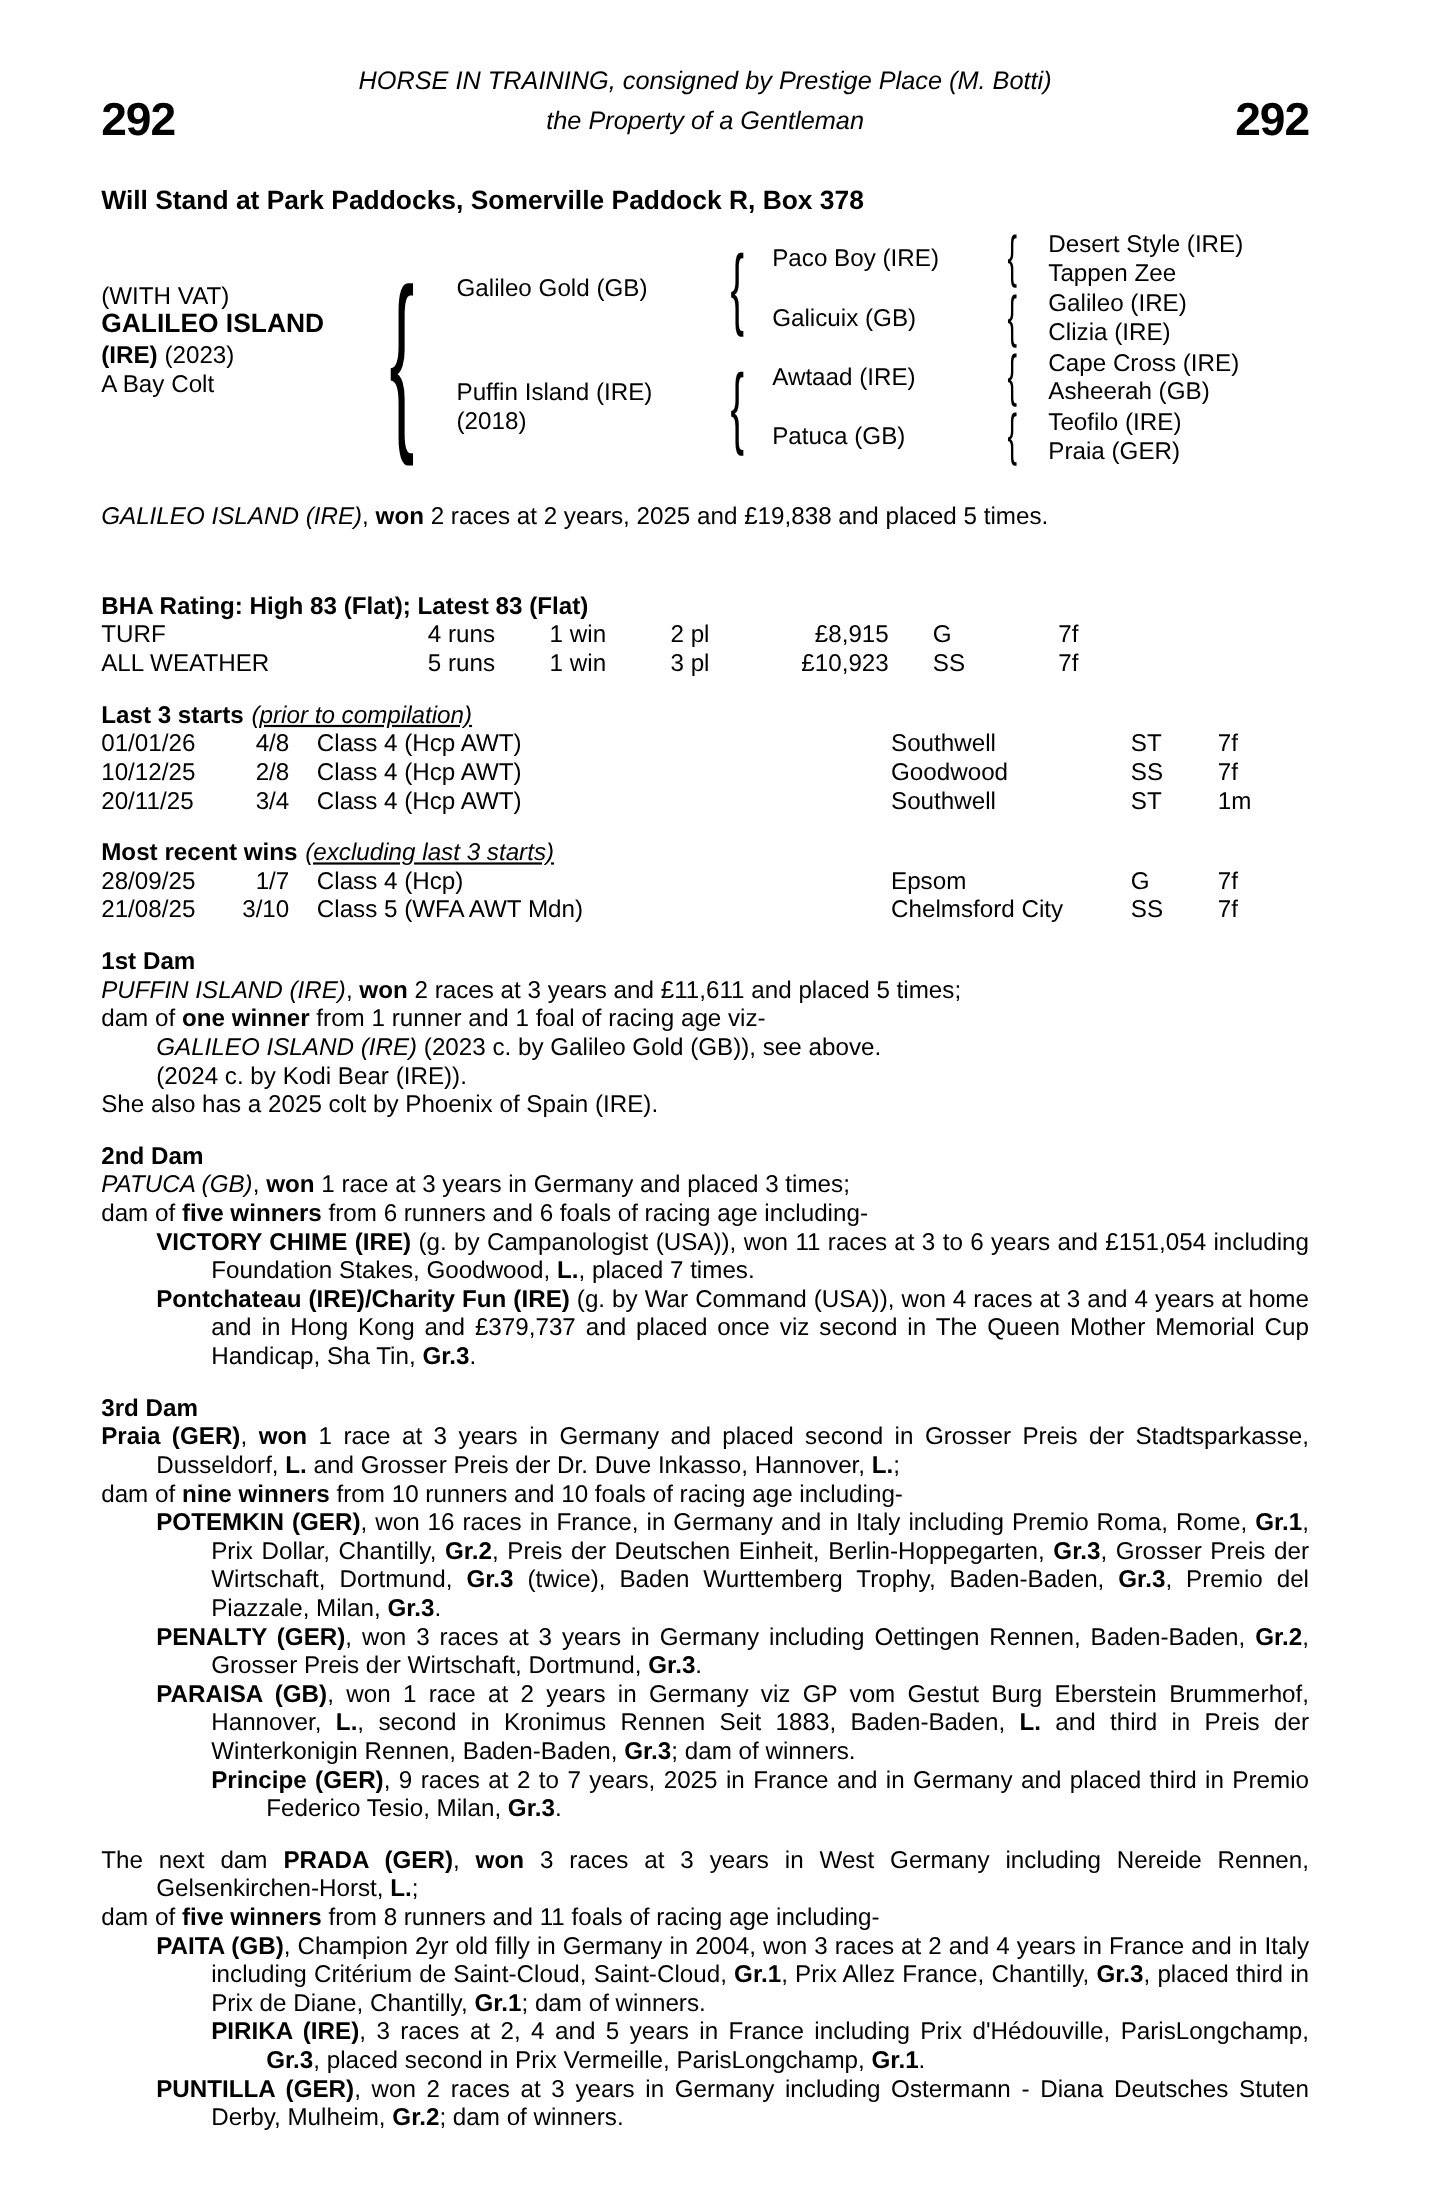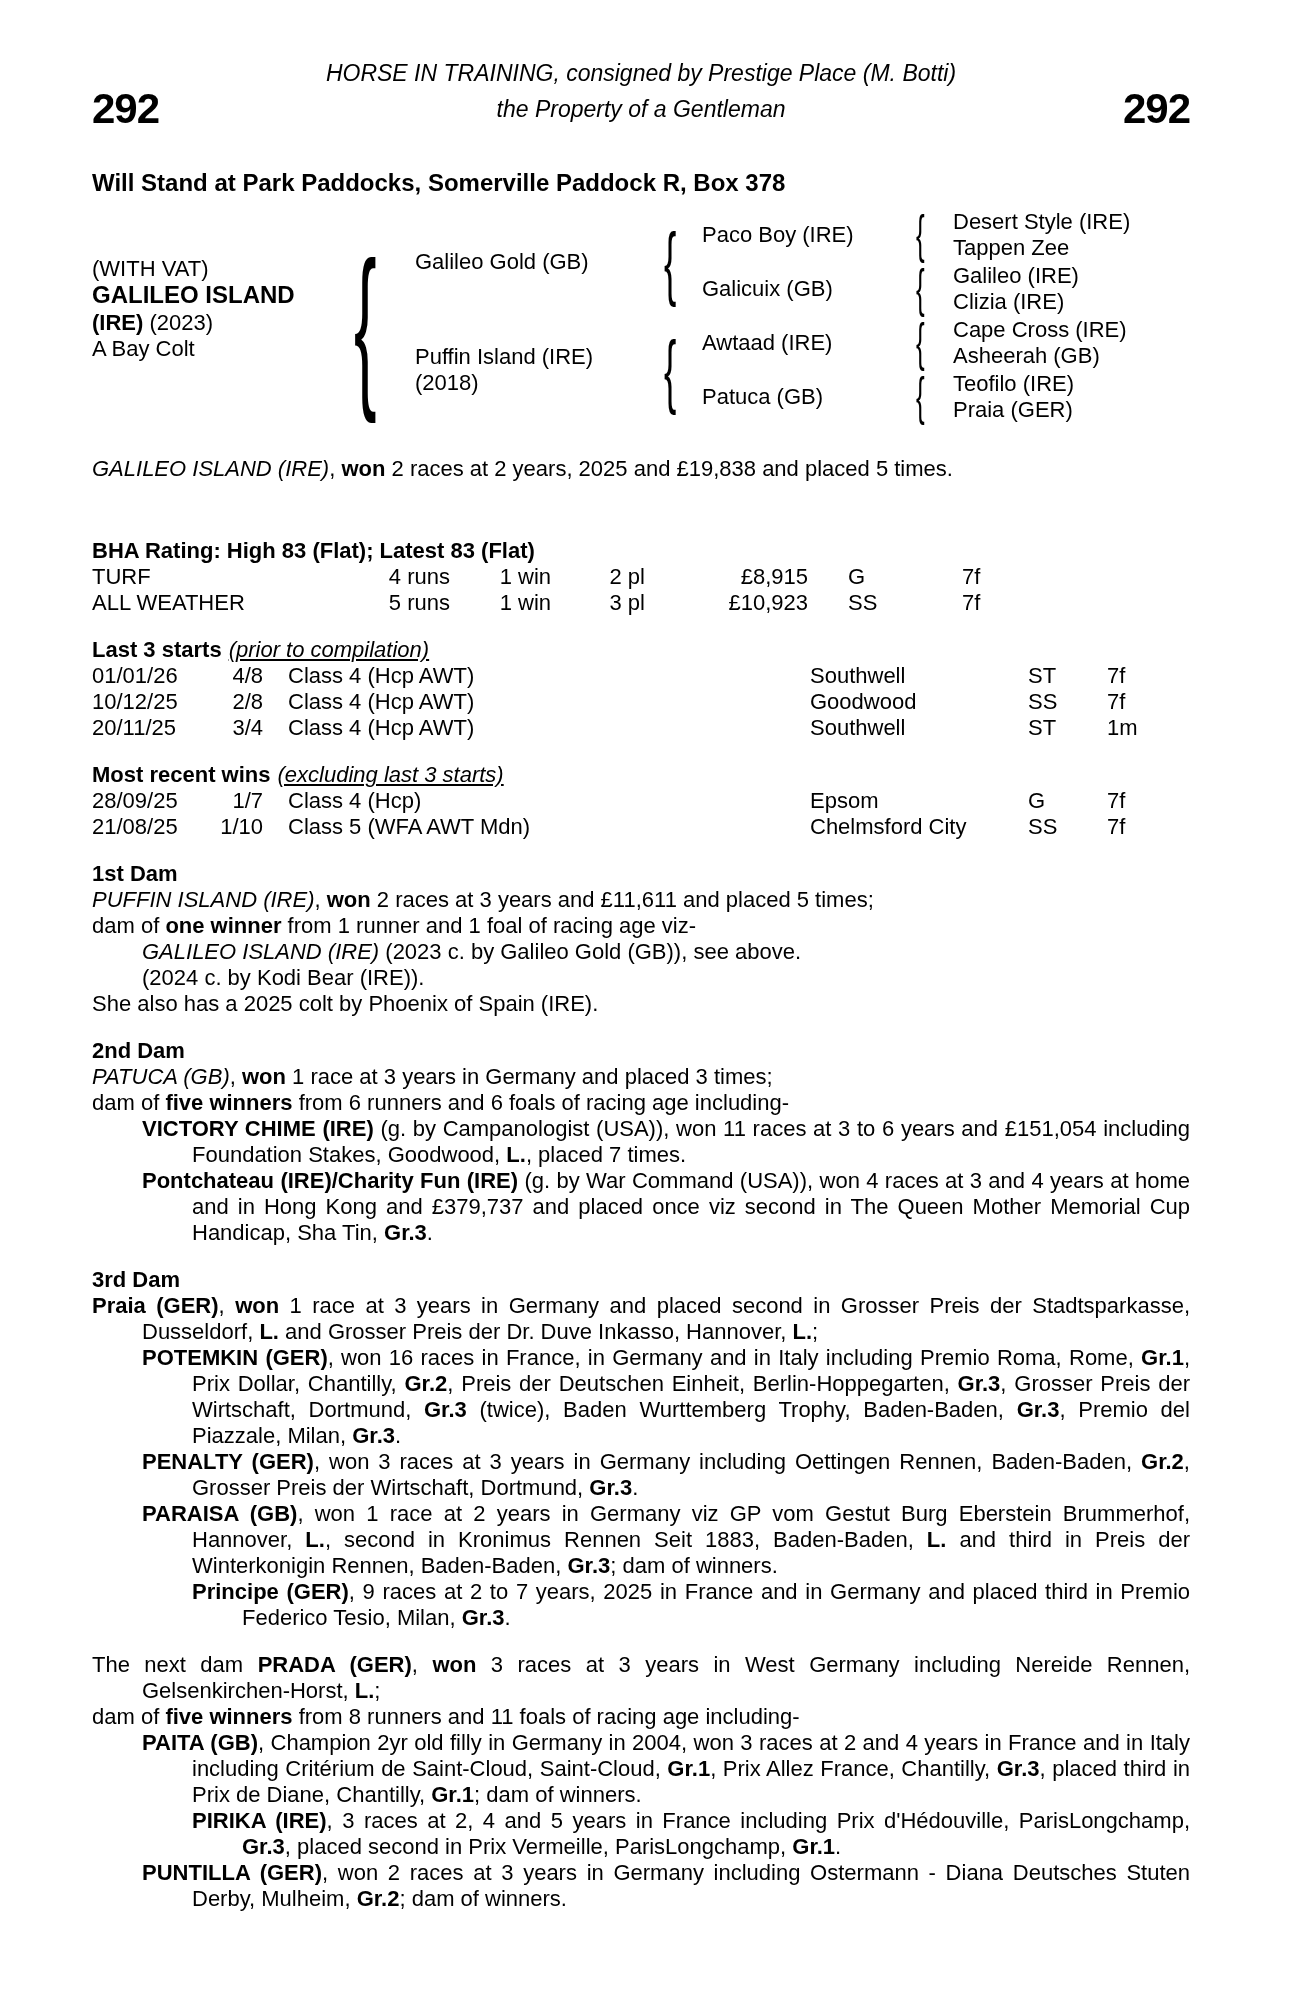--- a/index.html
+++ b/index.html
@@ -160,21 +160,21 @@
     <div class="starts-grid">
       <span>28/09/25</span>
       <span>1/7</span>
       <span>Class 4 (Hcp)</span>
       <span>Epsom</span>
       <span>G</span>
       <span>7f</span>
     </div>
     <div class="starts-grid">
       <span>21/08/25</span>
-      <span>1/10</span>
+      <span>3/10</span>
       <span>Class 5 (WFA AWT Mdn)</span>
       <span>Chelmsford City</span>
       <span>SS</span>
       <span>7f</span>
     </div>
   </div>
 
 <div id="dam-sections">
     <div>
       <div class="h-section">1st Dam</div>
@@ -187,20 +187,21 @@
     <div>
       <div class="h-section">2nd Dam</div>
       <div class="para p0"><span class="i">PATUCA (GB)</span><span>, </span><span class="b ">won</span><span> 1 race at 3 years in Germany and placed 3 times;</span></div>
       <div class="para p0"><span>dam of </span><span class="b ">five winners</span><span> from 6 runners and 6 foals of racing age including-</span></div>
       <div class="para p1 just"><span class="b ">VICTORY CHIME (IRE)</span><span> (g. by Campanologist (USA)), won 11 races at 3 to 6 years and £151,054 including Foundation Stakes, Goodwood, </span><span class="b ">L.</span><span>, placed 7 times.</span></div>
       <div class="para p1 just"><span class="b ">Pontchateau (IRE)/Charity Fun (IRE)</span><span> (g. by War Command (USA)), won 4 races at 3 and 4 years at home and in Hong Kong and £379,737 and placed once viz second in The Queen Mother Memorial Cup Handicap, Sha Tin, </span><span class="b ">Gr.3</span><span>.</span></div>
     </div>
     <div>
       <div class="h-section">3rd Dam</div>
       <div class="para p0 just"><span class="b ">Praia (GER)</span><span>, </span><span class="b ">won</span><span> 1 race at 3 years in Germany and placed second in Grosser Preis der Stadtsparkasse, Dusseldorf, </span><span class="b ">L.</span><span> and Grosser Preis der Dr. Duve Inkasso, Hannover, </span><span class="b ">L.</span><span>;</span></div>
+      <div class="para p0"><span>dam of </span><span class="b ">nine winners</span><span> from 10 runners and 10 foals of racing age including-</span></div>
       <div class="para p1 just"><span class="b ">POTEMKIN (GER)</span><span>, won 16 races in France, in Germany and in Italy including Premio Roma, Rome, </span><span class="b ">Gr.1</span><span>, Prix Dollar, Chantilly, </span><span class="b ">Gr.2</span><span>, Preis der Deutschen Einheit, Berlin-Hoppegarten, </span><span class="b ">Gr.3</span><span>, Grosser Preis der Wirtschaft, Dortmund, </span><span class="b ">Gr.3</span><span> (twice), Baden Wurttemberg Trophy, Baden-Baden, </span><span class="b ">Gr.3</span><span>, Premio del Piazzale, Milan, </span><span class="b ">Gr.3</span><span>.</span></div>
       <div class="para p1 just"><span class="b ">PENALTY (GER)</span><span>, won 3 races at 3 years in Germany including Oettingen Rennen, Baden-Baden, </span><span class="b ">Gr.2</span><span>, Grosser Preis der Wirtschaft, Dortmund, </span><span class="b ">Gr.3</span><span>.</span></div>
       <div class="para p1 just"><span class="b ">PARAISA (GB)</span><span>, won 1 race at 2 years in Germany viz GP vom Gestut Burg Eberstein Brummerhof, Hannover, </span><span class="b ">L.</span><span>, second in Kronimus Rennen Seit 1883, Baden-Baden, </span><span class="b ">L.</span><span> and third in Preis der Winterkonigin Rennen, Baden-Baden, </span><span class="b ">Gr.3</span><span>; dam of winners.</span></div>
       <div class="para p2 just"><span class="b ">Principe (GER)</span><span>, 9 races at 2 to 7 years, 2025 in France and in Germany and placed third in Premio Federico Tesio, Milan, </span><span class="b ">Gr.3</span><span>.</span></div>
     </div>
     <div style="margin-top: 21px;">
       <div class="para p0 just"><span>The next dam </span><span class="b ">PRADA (GER)</span><span>, </span><span class="b ">won</span><span> 3 races at 3 years in West Germany including Nereide Rennen, Gelsenkirchen-Horst, </span><span class="b ">L.</span><span>;</span></div>
       <div class="para p0"><span>dam of </span><span class="b ">five winners</span><span> from 8 runners and 11 foals of racing age including-</span></div>
       <div class="para p1 just"><span class="b ">PAITA (GB)</span><span>, Champion 2yr old filly in Germany in 2004, won 3 races at 2 and 4 years in France and in Italy including Critérium de Saint-Cloud, Saint-Cloud, </span><span class="b ">Gr.1</span><span>, Prix Allez France, Chantilly, </span><span class="b ">Gr.3</span><span>, placed third in Prix de Diane, Chantilly, </span><span class="b ">Gr.1</span><span>; dam of winners.</span></div>
       <div class="para p2 just"><span class="b ">PIRIKA (IRE)</span><span>, 3 races at 2, 4 and 5 years in France including Prix d'Hédouville, ParisLongchamp, </span><span class="b ">Gr.3</span><span>, placed second in Prix Vermeille, ParisLongchamp, </span><span class="b ">Gr.1</span><span>.</span></div>

